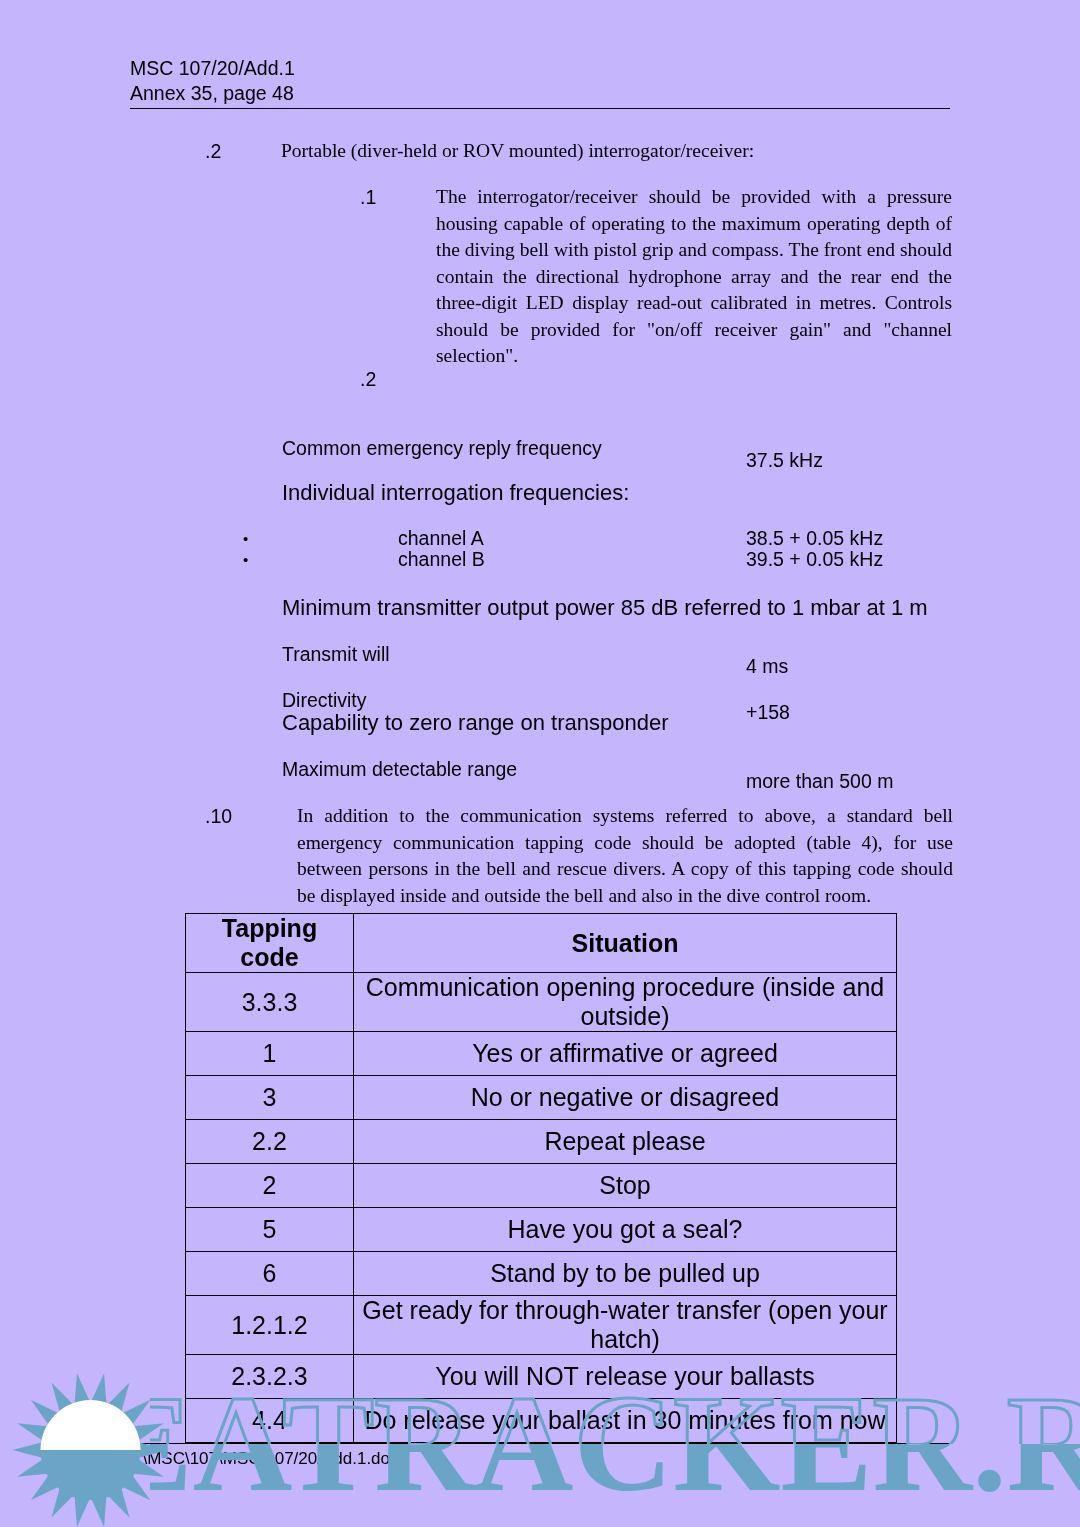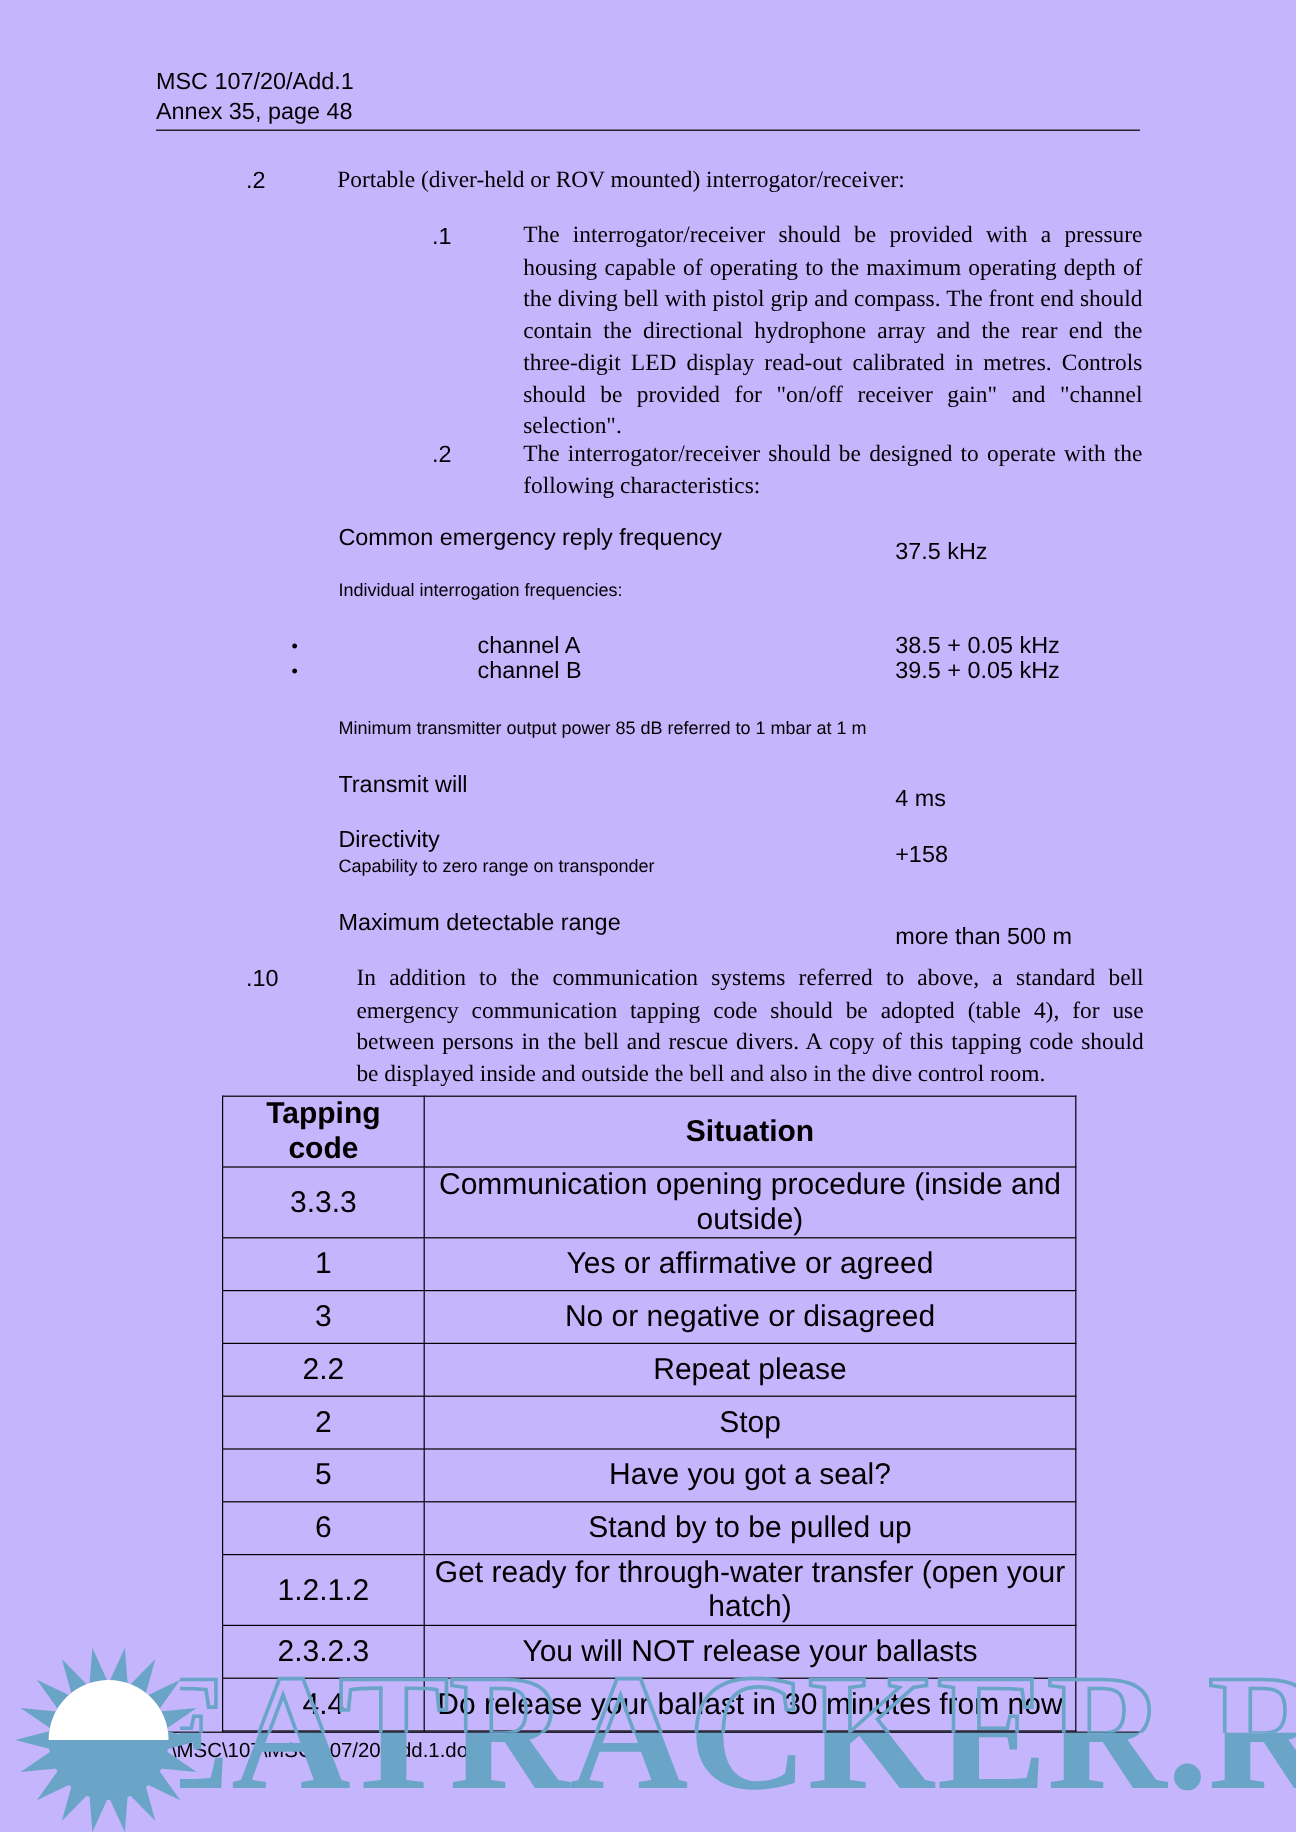--- a/index.html
+++ b/index.html
@@ -103,21 +103,21 @@
   .spec-row .value {
     position: absolute;
     left: 464px;
     top: 0;
     white-space: pre;
     margin-top: 12px;
   }
   .plain-row {
     position: absolute;
     left: 282px;
-    font-size: 15px;
+    font-size: 22px;
     line-height: 26.5px;
     white-space: pre;
   }
 
   #spec-common   { top: 435px; }
   #spec-individual { top: 480px; }
   #spec-minpower { top: 595px; }
   #spec-pulse    { top: 641px; }
   #spec-directivity { top: 687px; }
   #spec-zero     { top: 710px; }
@@ -236,21 +236,20 @@
       <div class="txt">Portable (diver-held or ROV mounted) interrogator/receiver:</div>
     </div>
 
     <div class="clause" id="clause-2-1">
       <div class="num">.1</div>
       <div class="txt">The interrogator/receiver should be provided with a pressure housing capable of operating to the maximum operating depth of the diving bell with pistol grip and compass. The front end should contain the directional hydrophone array and the rear end the three-digit LED display read-out calibrated in metres. Controls should be provided for "on/off receiver gain" and "channel selection".</div>
     </div>
 
     <div class="clause" id="clause-2-2">
       <div class="num">.2</div>
-      <div class="txt">The interrogator/receiver should be designed to operate with the following characteristics:</div>
     </div>
 
     <div class="spec-row" id="spec-common">
       <span class="label">Common emergency reply frequency</span>
       <span class="value">37.5 kHz</span>
     </div>
 
     <div class="plain-row" id="spec-individual">Individual interrogation frequencies:</div>
 
     <div class="chan-row" id="chan-a">

